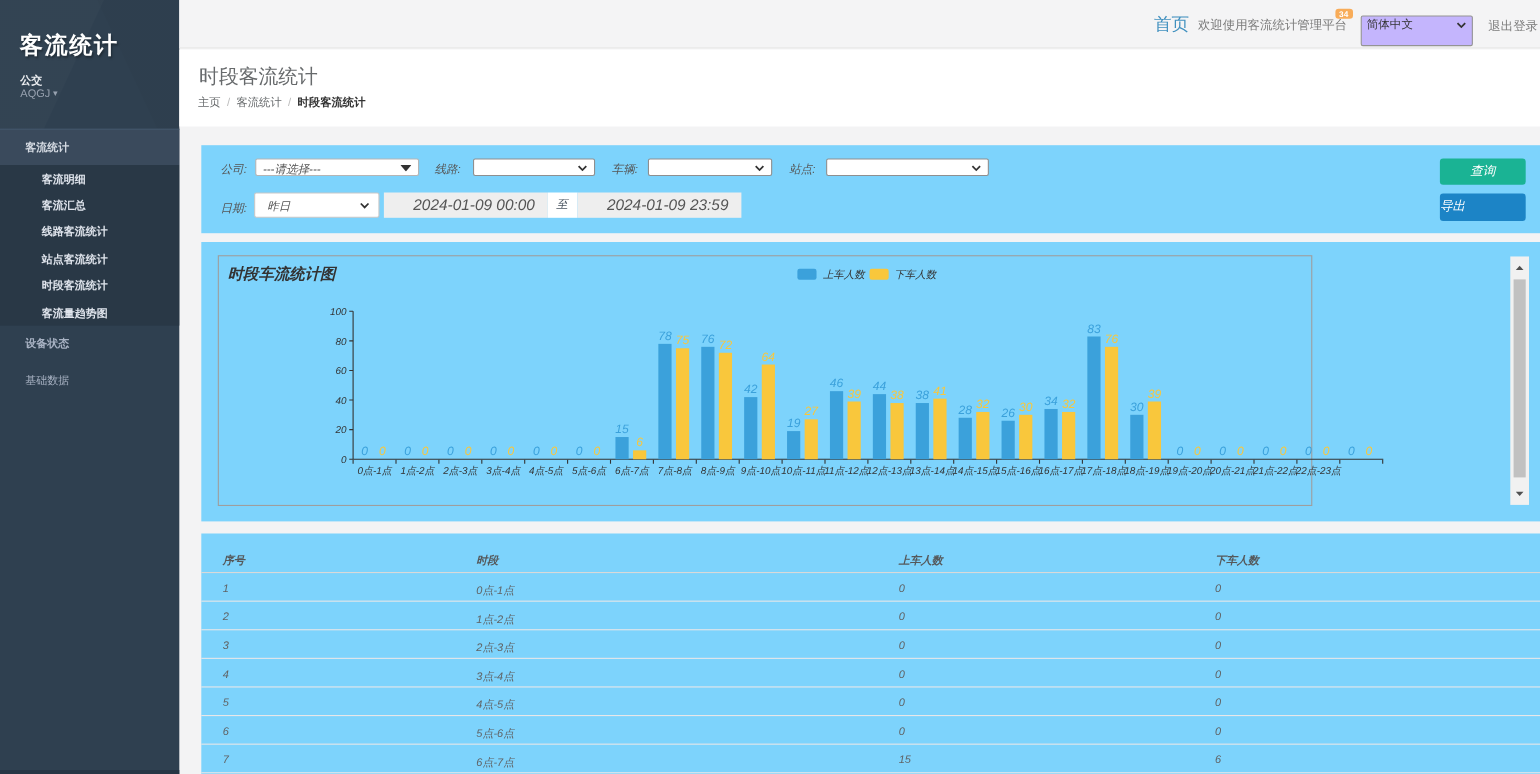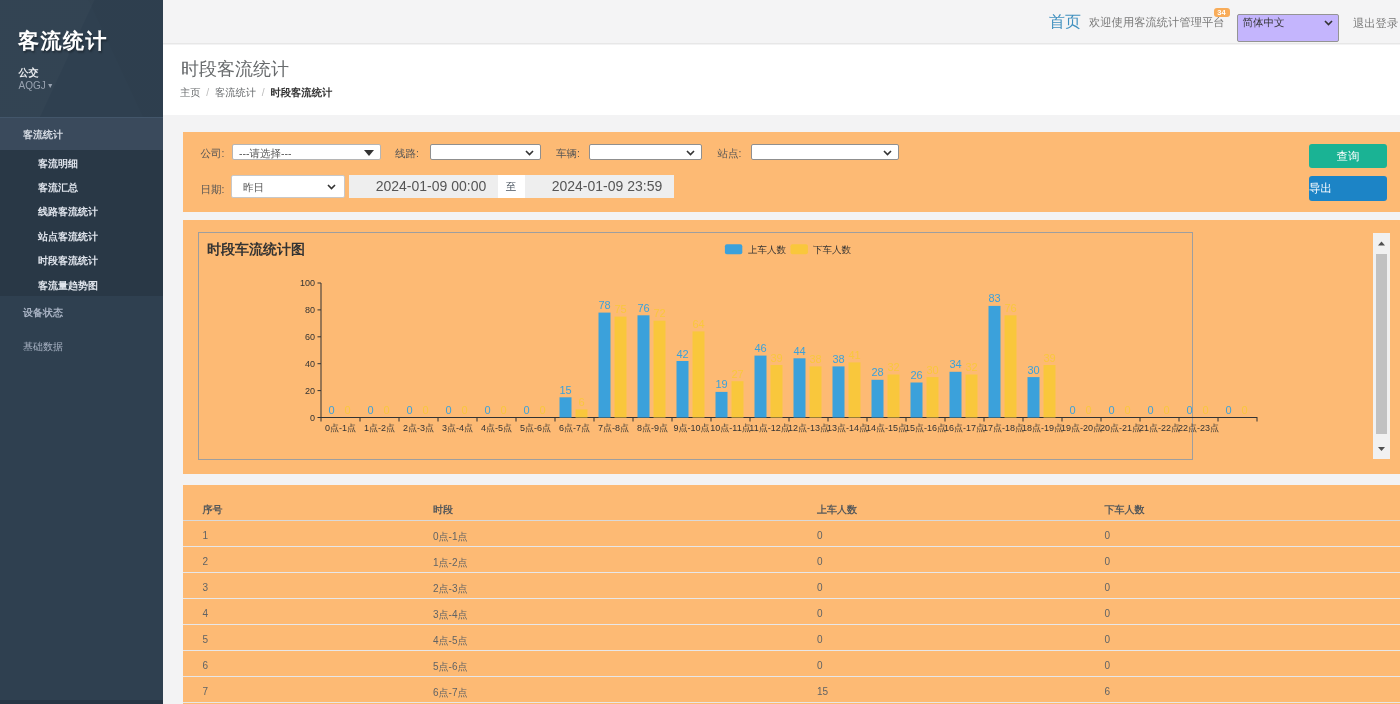--- a/index.html
+++ b/index.html
@@ -1,18 +1,18 @@
 <!DOCTYPE html>
 <html><head><meta charset="utf-8">
 <style>
 * { margin:0; padding:0; box-sizing:border-box; }
 html,body { width:1400px; height:704px; overflow:hidden; font-family:"Liberation Sans",sans-serif; }
 body { background:#f3f3f4; position:relative; }
 .abs { position:absolute; }
-.card { position:absolute; background:#fdba74; }
+.card { position:absolute; background:#7dd3fc;font-style:italic; }
 .lbl { position:absolute; font-size:10.5px; color:#555; }
 .sel { position:absolute; background:#fff; border:1px solid #8f8f8f; border-radius:2px; }
 </style></head>
 <body>
 
 <div class="abs" style="left:0;top:0;width:163px;height:704px;background:#2f4050">
   <div class="abs" style="left:0;top:0;width:163px;height:180px;background:
     linear-gradient(115deg, rgba(255,255,255,0.018) 0%, rgba(255,255,255,0.018) 38%, transparent 38.5%),
     linear-gradient(245deg, rgba(0,0,0,0.025) 0%, rgba(0,0,0,0.025) 30%, transparent 30.5%)"></div>
   <div class="abs" style="left:18px;top:27px;font-size:21px;letter-spacing:1.5px;font-weight:bold;color:#fff;text-shadow:1px 2px 2px rgba(0,0,0,0.35)">客流统计</div>

